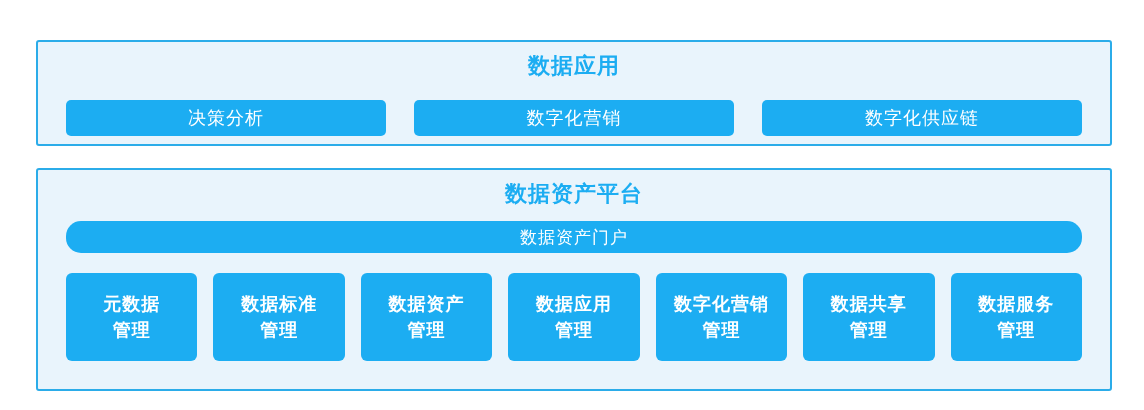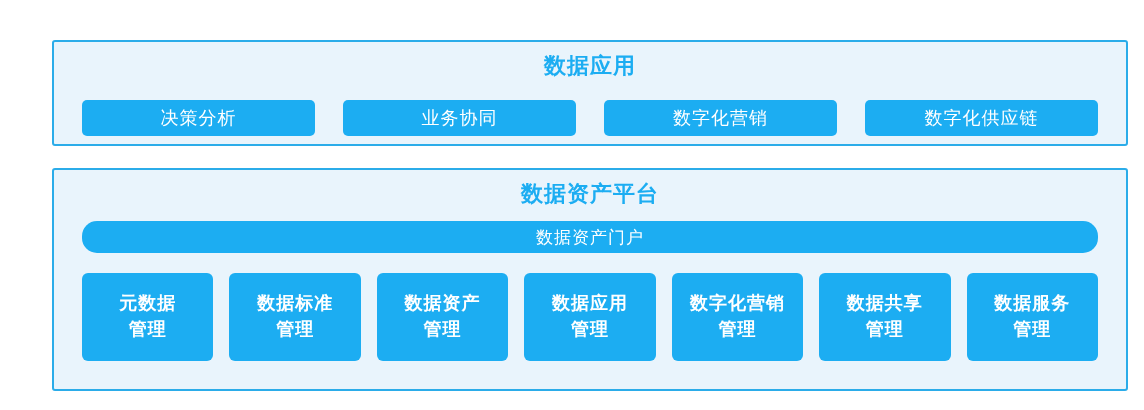--- a/index.html
+++ b/index.html
@@ -3,21 +3,21 @@
 <meta charset="utf-8">
 <style>
   * { box-sizing: border-box; margin: 0; padding: 0; }
   html, body { width: 1144px; height: 410px; background: #ffffff; }
   body {
     font-family: "Liberation Sans", "DejaVu Sans", sans-serif;
     position: relative;
   }
   .panel {
     position: absolute;
-    left: 52px;
+    left: 36px;
     width: 1076px;
     background: #e9f4fc;
     border: 2px solid #2bace9;
     border-radius: 3px;
   }
   .panel-apps { top: 40px; height: 106px; }
   .panel-platform { top: 168px; height: 223px; }
   .panel-title {
     text-align: center;
     color: #1cadf2;
@@ -54,21 +54,20 @@
     display: flex;
     align-items: center;
     justify-content: center;
     letter-spacing: 1px;
   }
   .module-row {
     display: flex;
     gap: 16px;
     padding: 0 28px;
     margin-top: 20px;
-    font-family: Liberation Mono, monospace;
   }
   .module-card {
     flex: 1;
     height: 88px;
     background: #1cadf2;
     border-radius: 6px;
     color: #ffffff;
     font-size: 18px;
     font-weight: bold;
     display: flex;
@@ -80,21 +79,20 @@
     letter-spacing: 1px;
   }
 </style>
 </head>
 <body>
 
 <div class="panel panel-apps">
   <div class="panel-title">数据应用</div>
   <div class="app-row">
     <div class="app-chip">决策分析</div>
-    <div class="app-chip">业务协同</div>
     <div class="app-chip">数字化营销</div>
     <div class="app-chip">数字化供应链</div>
   </div>
 </div>
 
 <div class="panel panel-platform">
   <div class="panel-title">数据资产平台</div>
   <div class="portal-banner">数据资产门户</div>
   <div class="module-row">
     <div class="module-card">元数据

